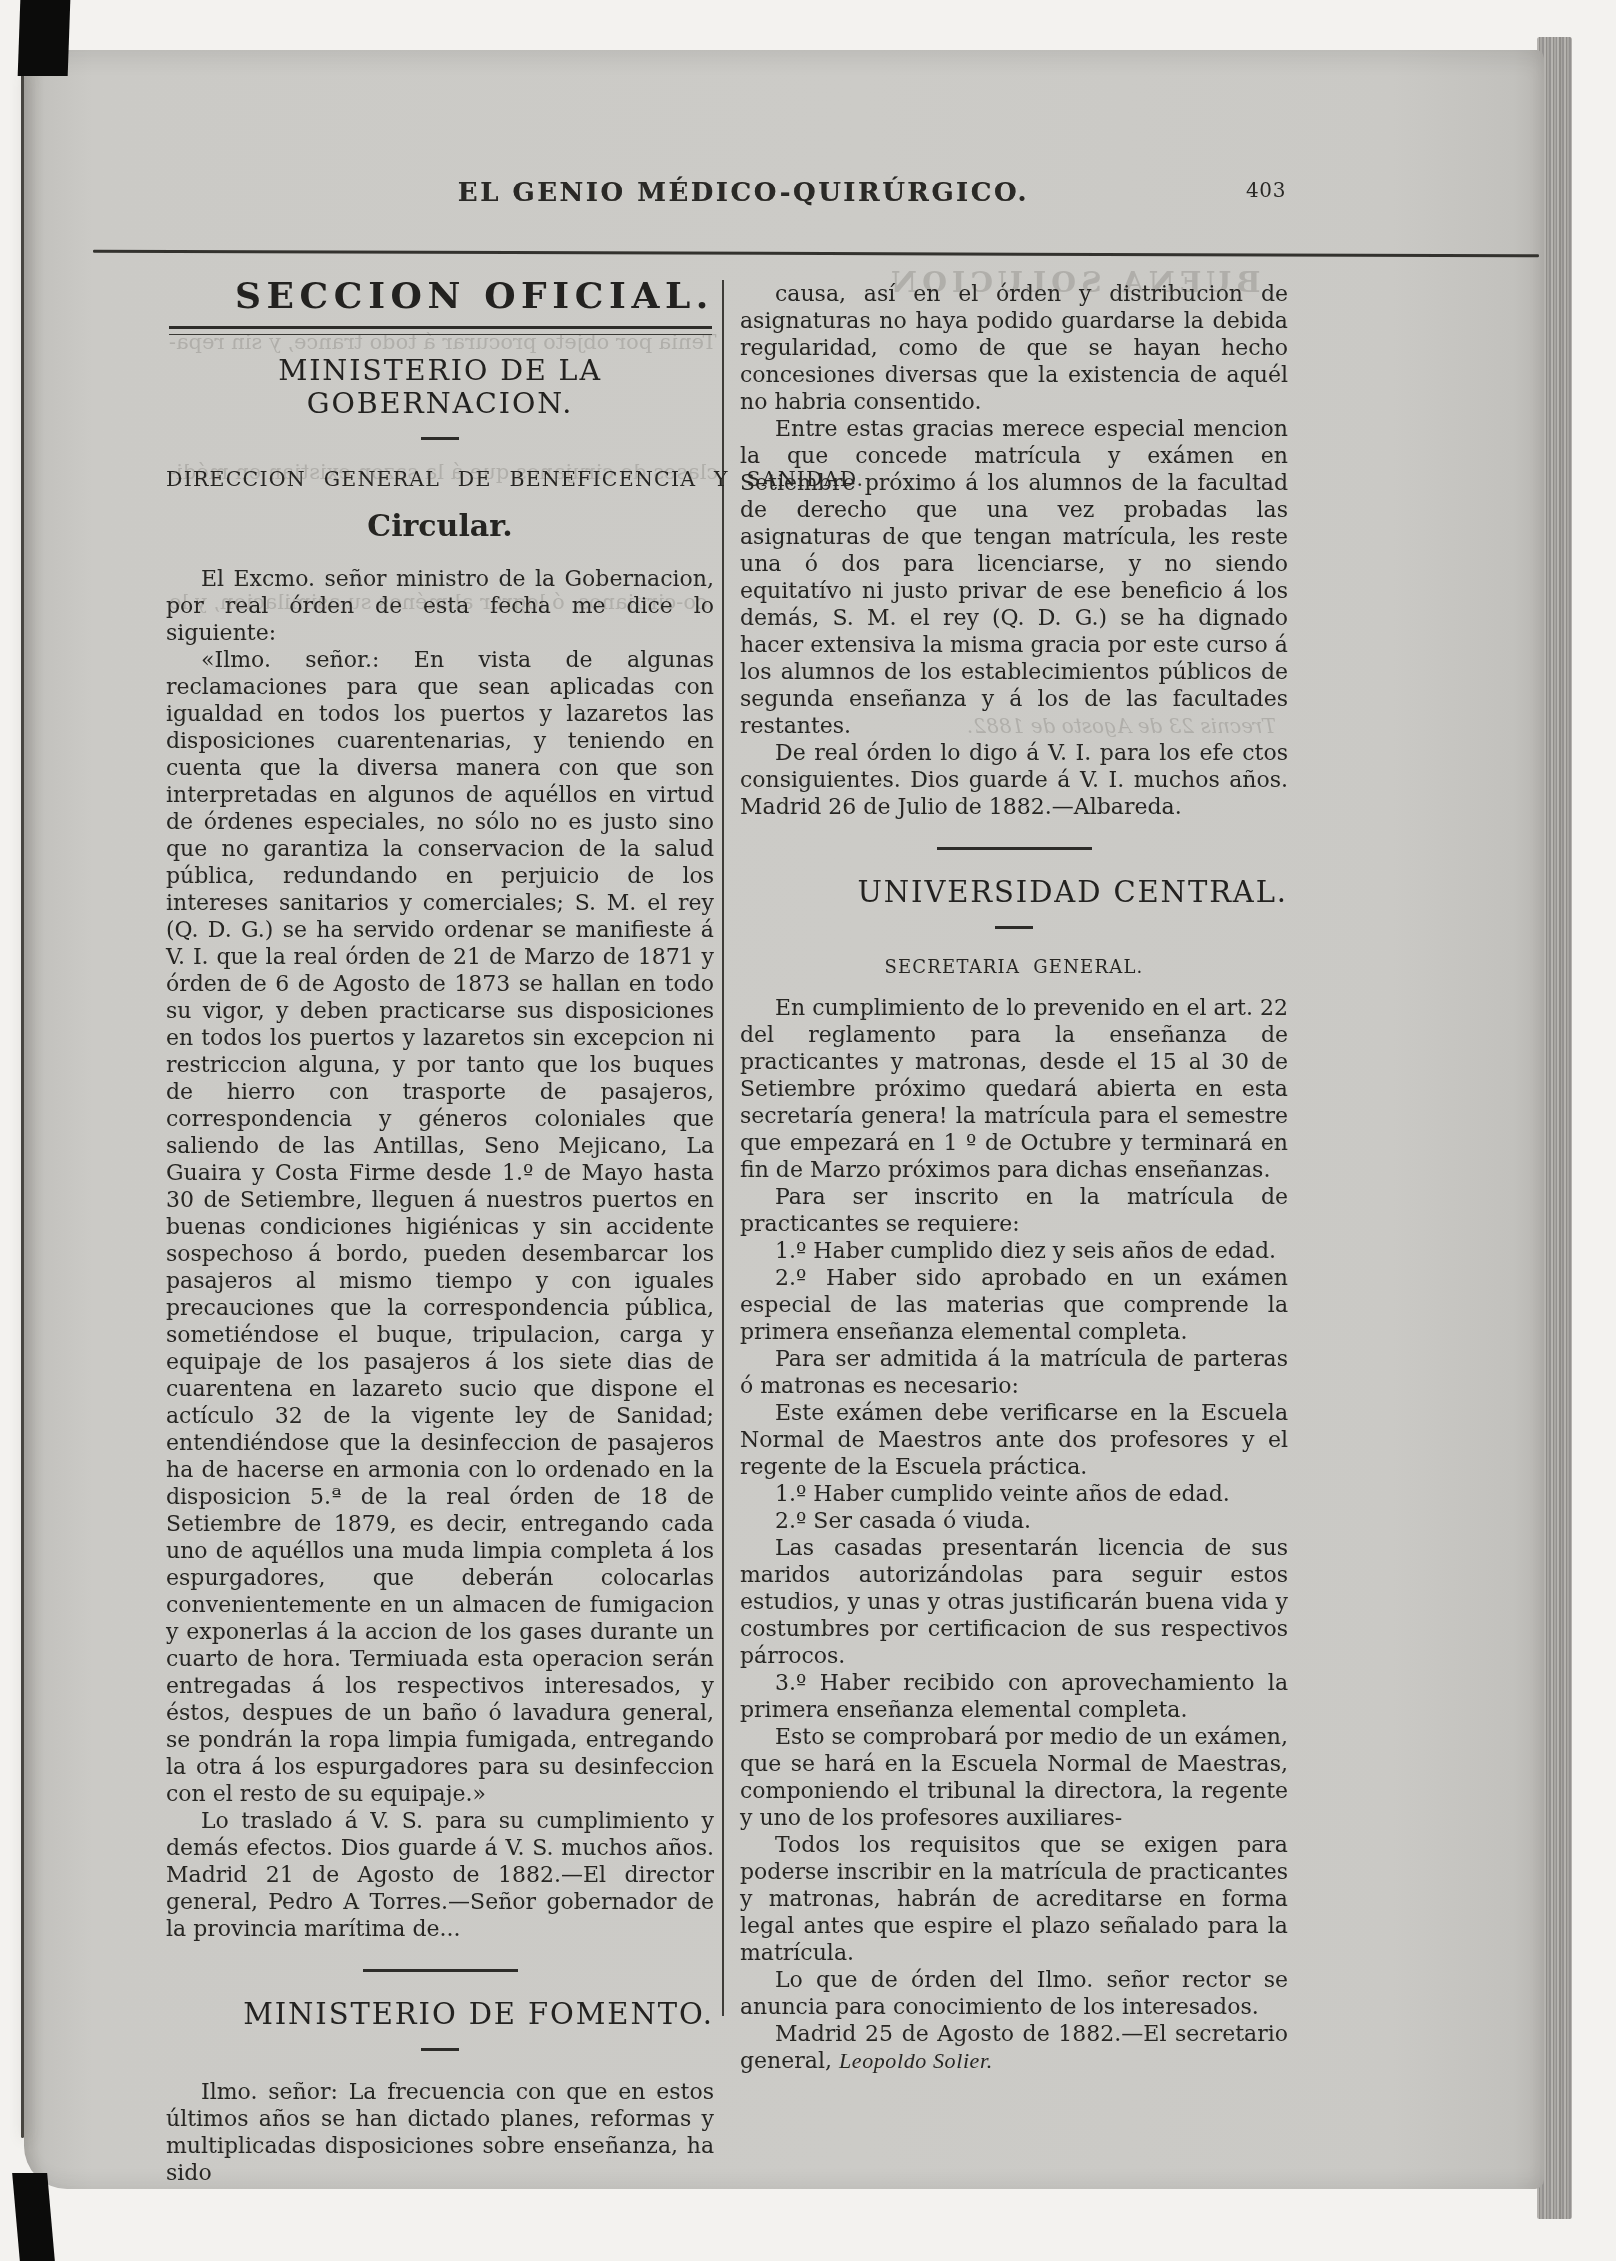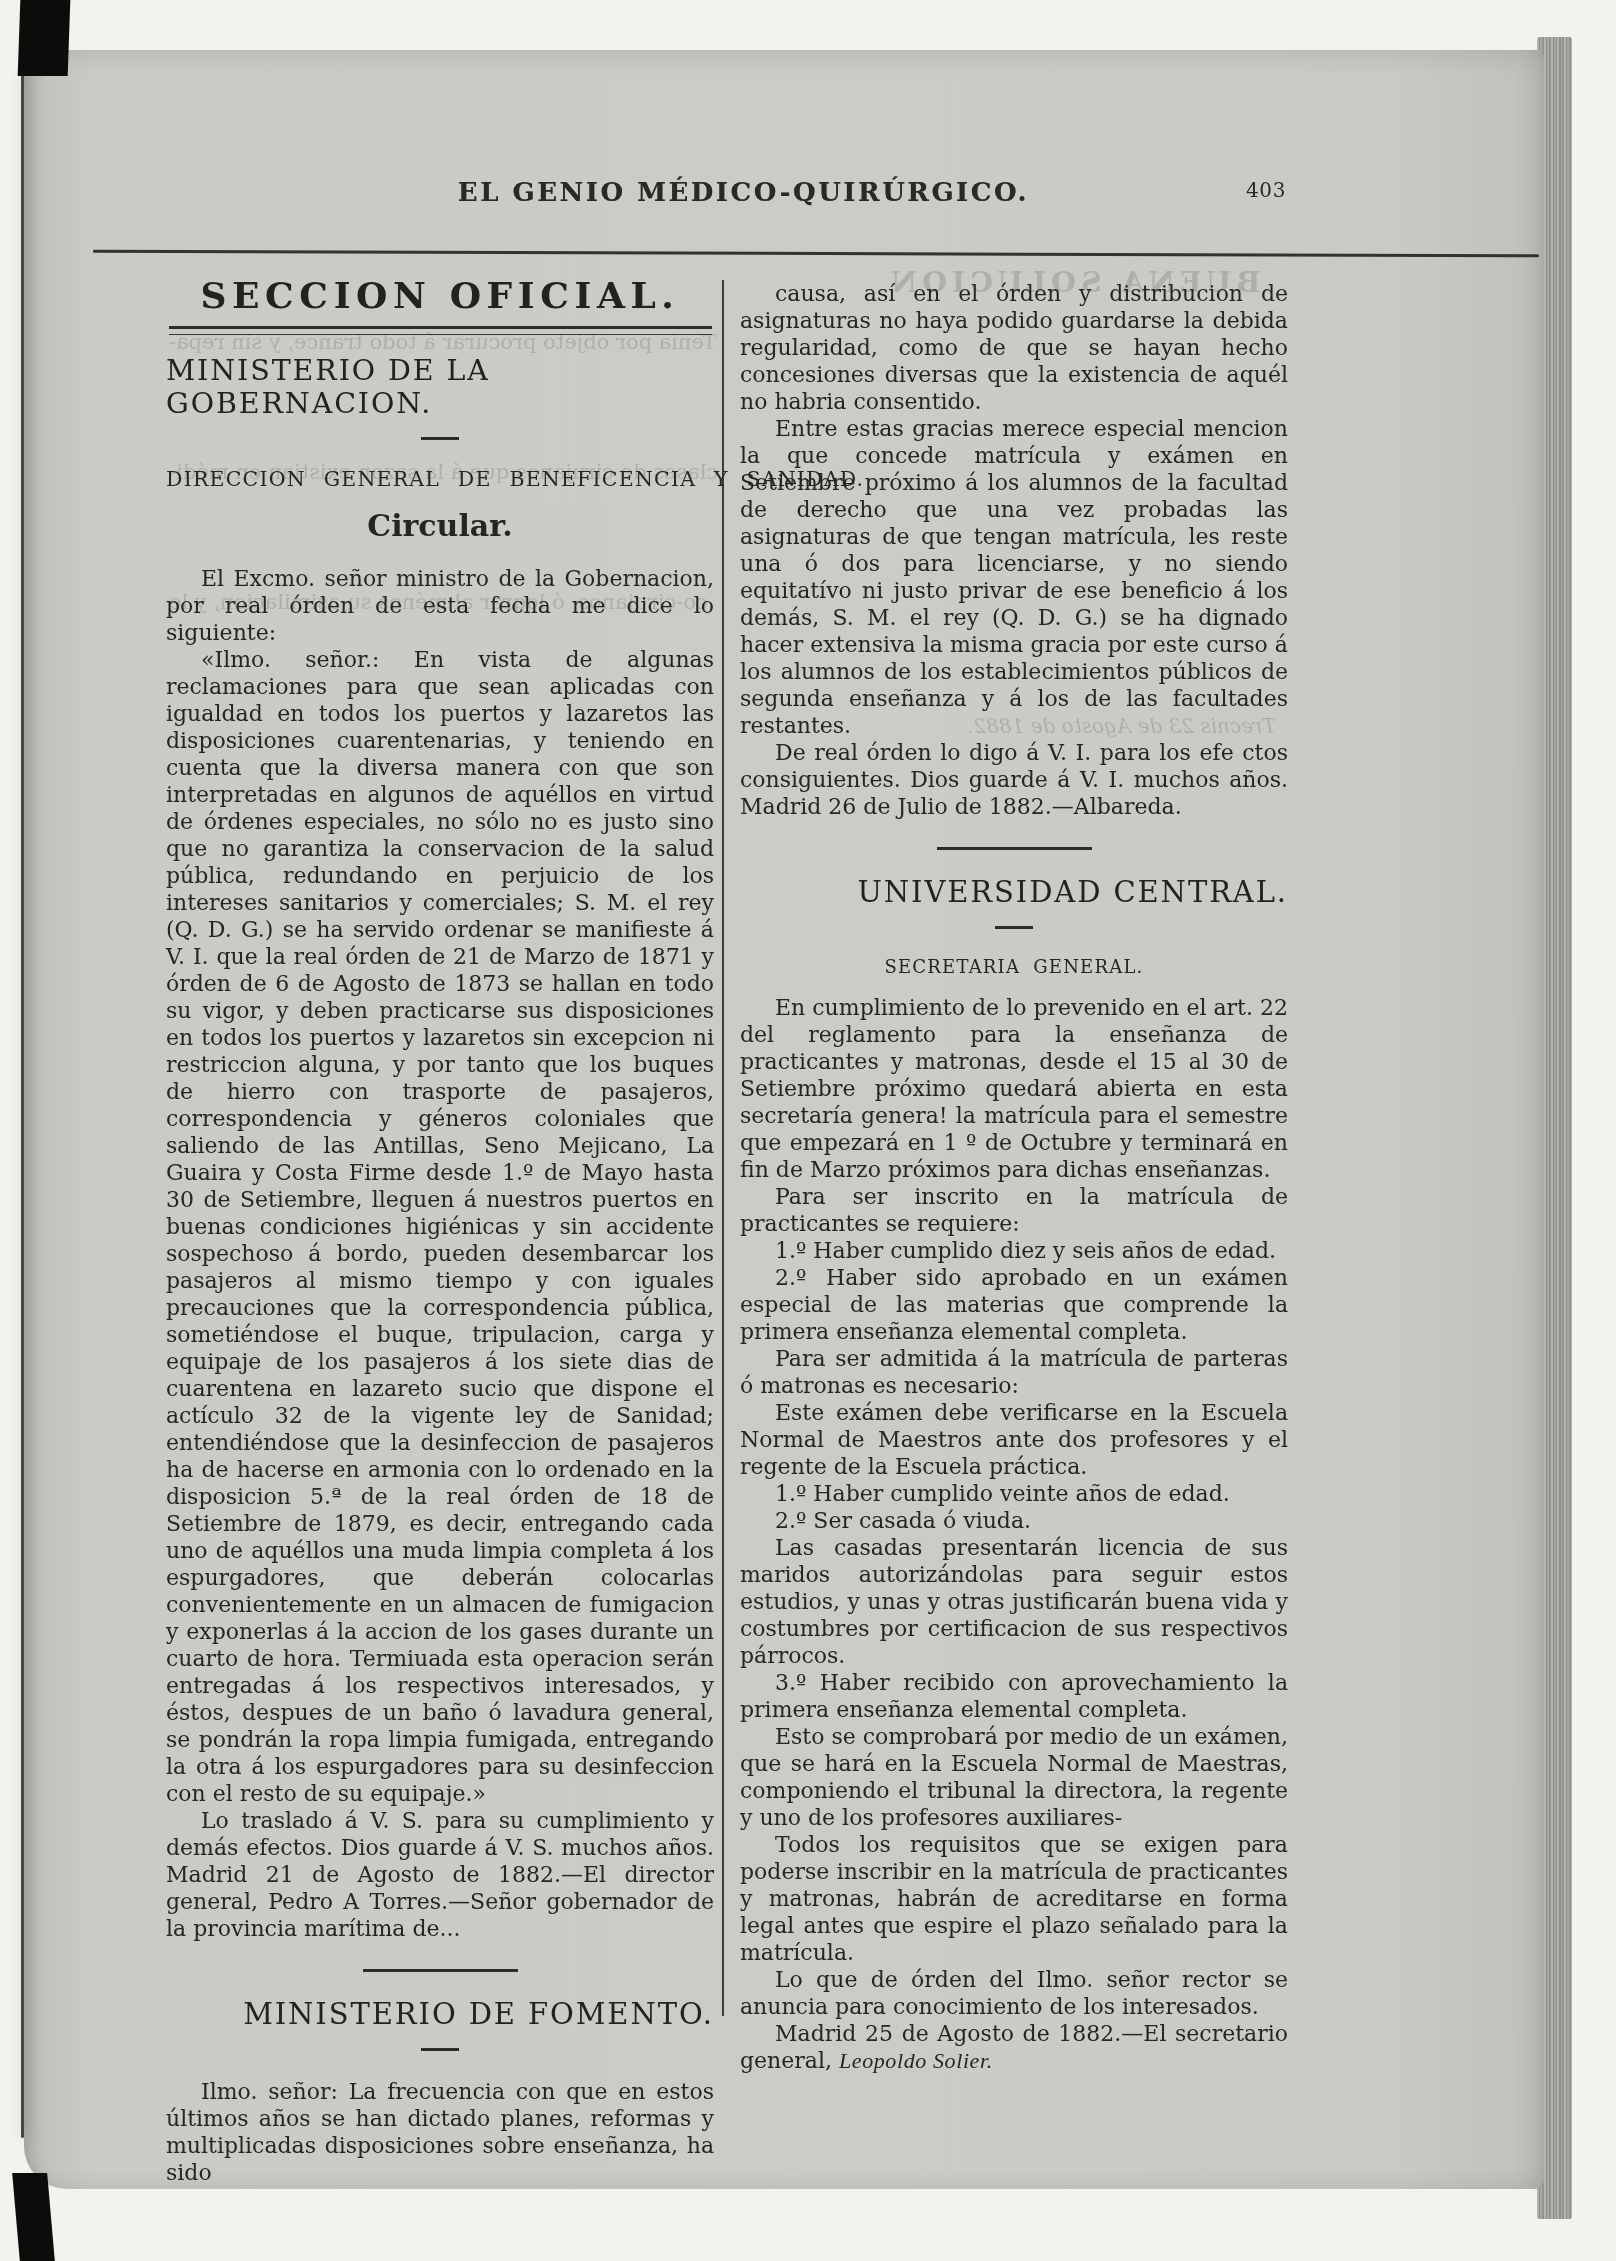--- a/index.html
+++ b/index.html
@@ -61,29 +61,29 @@
   .column-divider {
     position: absolute; left: 722px; top: 280px; width: 1.9px; height: 1736px;
     background: #3d3b37;
   }
   .col { position: absolute; color: #262522; }
   .col-left  { left: 166px; top: 274px; width: 548px; }
   .col-right { left: 740px; top: 280px; width: 548px; }
 
   .section-title {
     font-size: 36px; font-weight: bold; letter-spacing: 5.6px;
-    text-align: center; margin: 0 0 10px 0; color: #232220;
+    text-align: right; margin: 0 0 10px 0; color: #232220;
   }
   .double-rule {
     height: 5px; margin: 0 2.5px 18.6px 2.5px;
     border-top: 3.1px solid #2d2c29; border-bottom: 1.2px solid #3a3935;
   }
   .ministry-title {
     font-size: 28.5px; font-weight: normal; letter-spacing: 1.9px;
-    text-align: left; margin: 0; color: #232220;
+    text-align: center; margin: 0; color: #232220;
   }
   .short-dash { width: 38px; height: 3.1px; background: #2d2c29; margin: 17.4px auto 27px auto; }
   .bureau-line {
     font-size: 20.5px; letter-spacing: 1.2px; word-spacing: 10px;
     text-align: center; margin: 0 0 17.4px 0; white-space: nowrap;
   }
   .circular-label {
     font-size: 30px; font-weight: bold; text-align: center; margin: 0 0 22px 0;
   }
   .sub-title {

